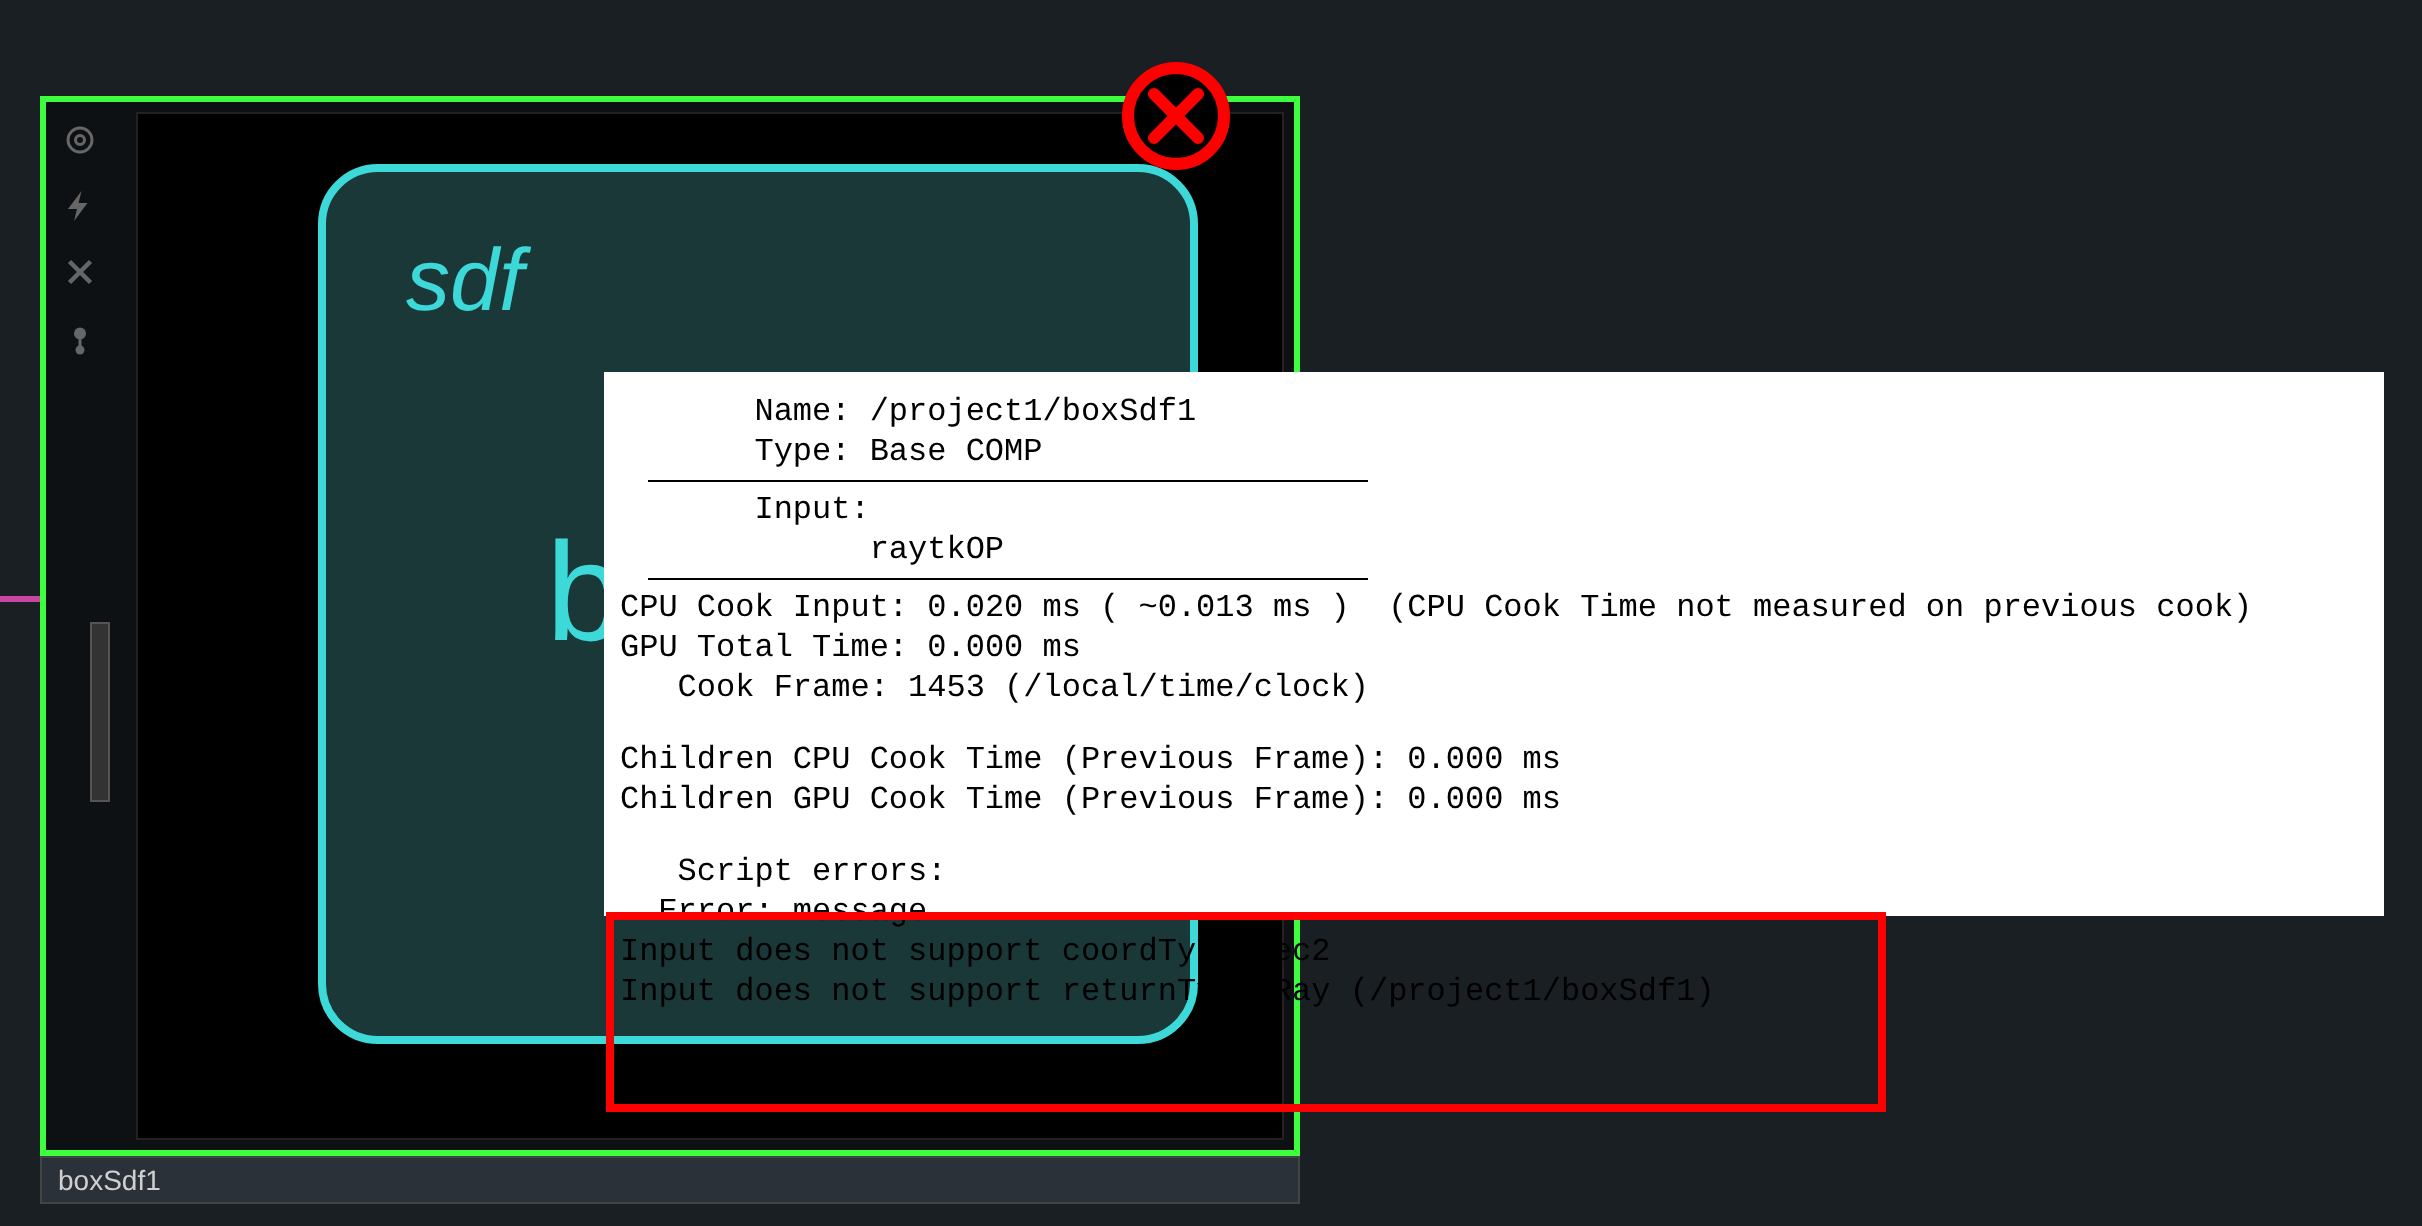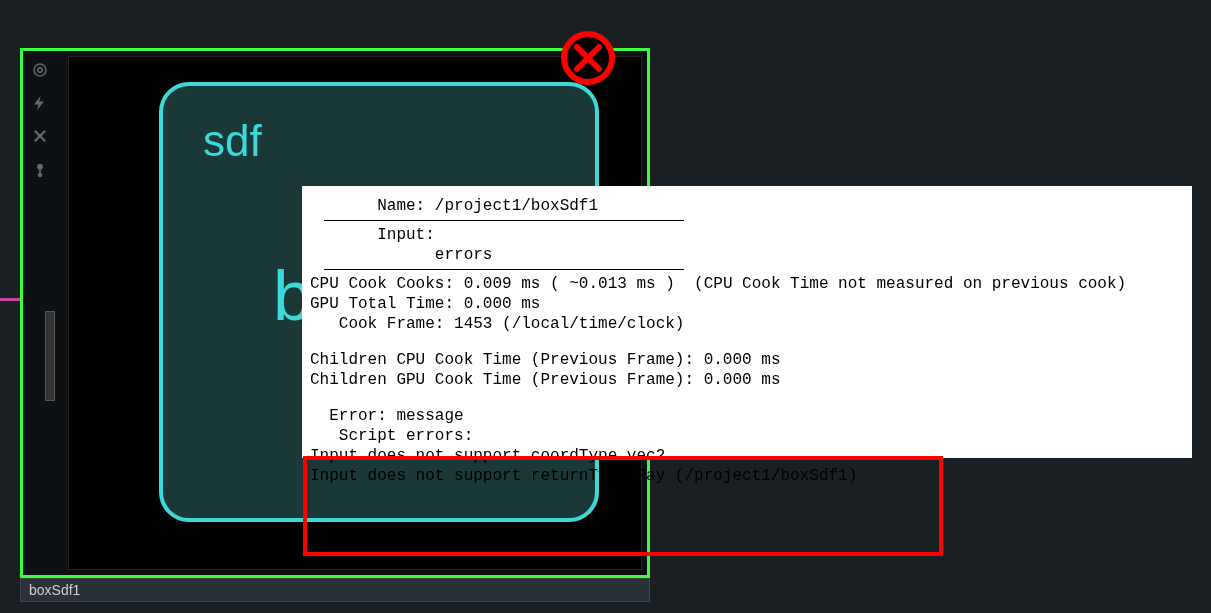--- a/index.html
+++ b/index.html
@@ -53,20 +53,21 @@
     height: 440px;
     border: 4px solid #3dd8d8;
     border-radius: 30px;
     background: #1a3838;
   }
   .sdf-label {
     position: absolute;
     left: 40px;
     top: 30px;
     color: #3dd8d8;
+    font-style: italic;
     font-size: 44px;
     font-family: Arial, sans-serif;
   }
   .sdf-big-letter {
     position: absolute;
     left: 110px;
     top: 170px;
     color: #3dd8d8;
     font-size: 70px;
     font-family: Arial, sans-serif;
@@ -190,32 +191,33 @@
       <path d="M17 17 L39 39 M39 17 L17 39" stroke="#ff0000" stroke-width="6" stroke-linecap="round"></path>
     </svg>
   </div>
 
   <div class="node-name-bar">
     <span>boxSdf1</span>
   </div>
 
   <div class="info-panel">
     <div class="aligned"><span>       Name:</span><span> /project1/boxSdf1</span></div>
+    <div class="aligned"><span>       Type:</span><span> Base COMP</span></div>
     <hr>
     <div class="aligned"><span>       Input:</span></div>
-    <div class="aligned"><span>             errors</span></div>
+    <div class="aligned"><span>             raytkOP</span></div>
     <hr>
-    <div class="aligned"><span>CPU Cook Cooks:</span><span> 0.009 ms ( ~0.013 ms )  (CPU Cook Time not measured on previous cook)</span></div>
+    <div class="aligned"><span>CPU Cook Input:</span><span> 0.020 ms ( ~0.013 ms )  (CPU Cook Time not measured on previous cook)</span></div>
     <div class="aligned"><span>GPU Total Time:</span><span> 0.000 ms</span></div>
     <div class="aligned"><span>   Cook Frame:</span><span> 1453 (/local/time/clock)</span></div>
     <div style="height:16px"></div>
     <div class="aligned"><span>Children CPU Cook Time (Previous Frame): 0.000 ms</span></div>
     <div class="aligned"><span>Children GPU Cook Time (Previous Frame): 0.000 ms</span></div>
     <div style="height:16px"></div>
+    <div class="aligned"><span>   Script errors:</span></div>
     <div class="aligned"><span>  Error: message</span></div>
-    <div class="aligned"><span>   Script errors:</span></div>
     <div class="aligned"><span>Input does not support coordType vec2</span></div>
     <div class="aligned"><span>Input does not support returnType Ray (/project1/boxSdf1)</span></div>
   </div>
 
   <div class="error-box"></div>
 
 </div>
 
 </body></html>

